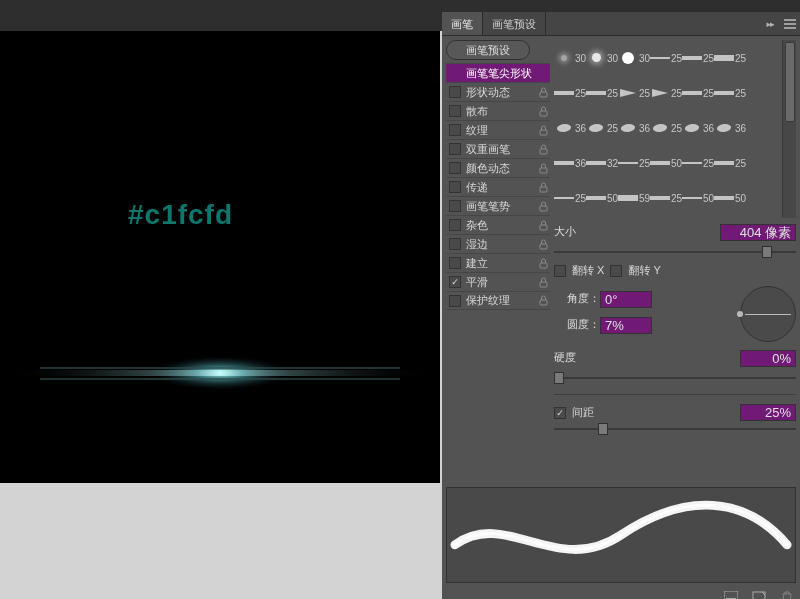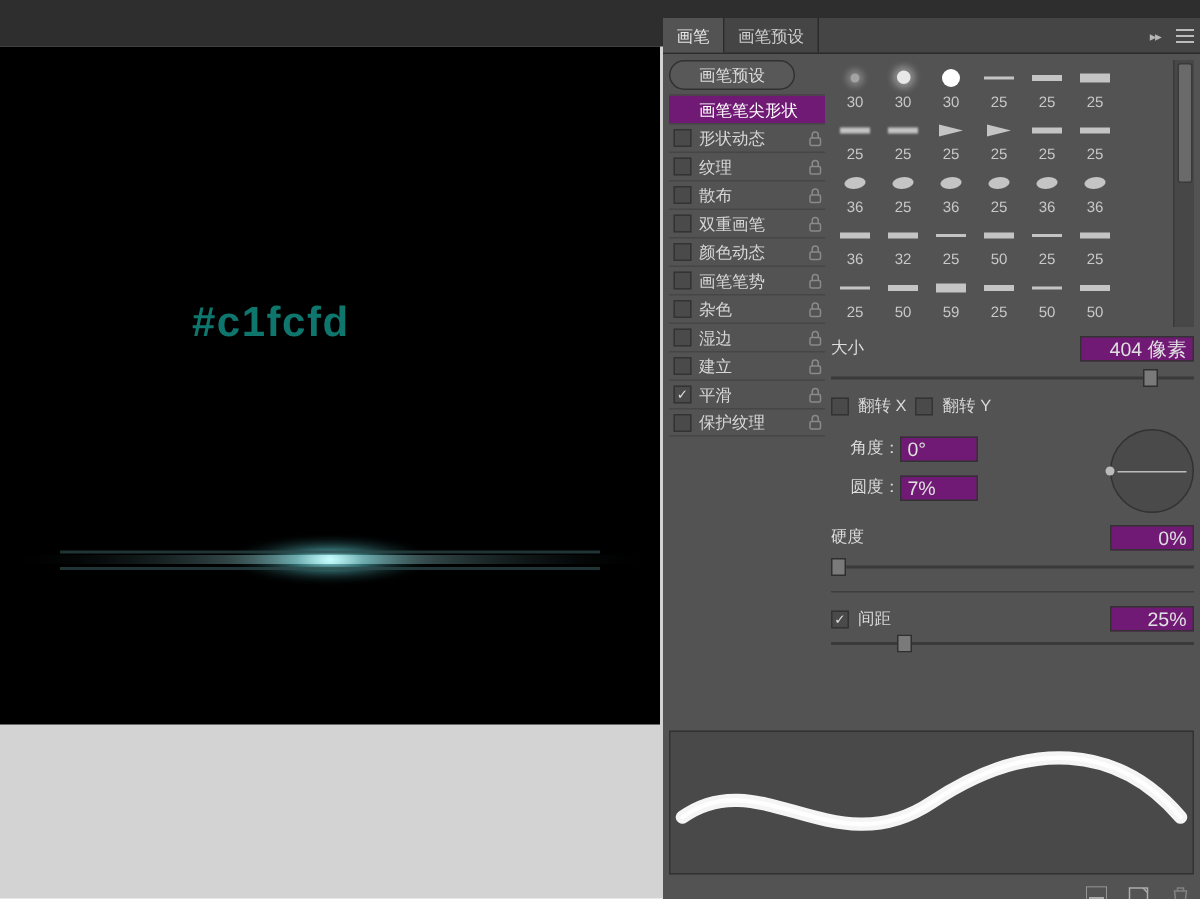--- a/index.html
+++ b/index.html
@@ -27,21 +27,21 @@
 .optrow.sel{background:#701a75;color:#fff}
 .optrow .cb{width:12px;height:12px;margin:0 4px 0 3px;border:1px solid #333;background:#4a4a4a;display:flex;align-items:center;justify-content:center;font-size:9px;color:#ddd}
 .optrow.sel .cb{visibility:hidden}
 .optrow .lbl{flex:1;padding-left:1px}
 .optrow .lock{width:14px;text-align:center;color:#888;font-size:10px}
 .optrow .lock svg{display:block;margin:auto}
 
 .rightcol{flex:1;display:flex;flex-direction:column}
 .thumbs{height:180px;position:relative}
 .thumbgrid{position:absolute;left:0;top:0;width:194px;height:178px;overflow:hidden;display:flex;flex-wrap:wrap;align-content:flex-start}
-.th{width:32px;height:35px;display:flex;flex-direction:column;align-items:center;justify-content:center;color:#c8c8c8;font-size:10px}
+.th{width:32px;height:35px;display:flex;flex-direction:row;align-items:center;justify-content:center;color:#c8c8c8;font-size:10px}
 .th .shape{width:24px;height:20px;display:flex;align-items:center;justify-content:center}
 .th .num{margin-top:1px}
 .scroll{position:absolute;right:0;top:0;width:14px;height:178px;background:#474747;border-left:1px solid #3a3a3a}
 .scroll .thumb{position:absolute;left:2px;top:2px;width:10px;height:80px;background:#6a6a6a;border:1px solid #3a3a3a;border-radius:2px}
 .settings{margin-top:4px}
 .srow{display:flex;height:20px}
 .slabel{width:62px;color:#ddd}
 .box{border:1px solid #323232;background:#701a75;height:17px;display:flex;align-items:center;padding:0 4px;font-size:13px;color:#e0e0e0}
 .slider{position:relative;height:14px;margin-top:1px}
 .slider .track{position:absolute;left:0;right:0;top:6px;height:2px;background:#3a3a3a}
@@ -130,51 +130,61 @@
               <div class="lbl">形状动态</div>
               <div class="lock">
                 <svg width="9" height="11" viewBox="0 0 9 11">
                   <rect x="1" y="5" width="7" height="5" rx="1" fill="none" stroke="#8a8a8a"></rect>
                   <path d="M2.5 5 V3 a2 2 0 0 1 4 0 V5" fill="none" stroke="#8a8a8a"></path>
                 </svg>
               </div>
             </div>
             <div class="optrow">
               <div class="cb"></div>
+              <div class="lbl">散布</div>
+              <div class="lock">
+                <svg width="9" height="11" viewBox="0 0 9 11">
+                  <rect x="1" y="5" width="7" height="5" rx="1" fill="none" stroke="#8a8a8a"></rect>
+                  <path d="M2.5 5 V3 a2 2 0 0 1 4 0 V5" fill="none" stroke="#8a8a8a"></path>
+                </svg>
+              </div>
+            </div>
+            <div class="optrow">
+              <div class="cb"></div>
               <div class="lbl">纹理</div>
               <div class="lock">
                 <svg width="9" height="11" viewBox="0 0 9 11">
                   <rect x="1" y="5" width="7" height="5" rx="1" fill="none" stroke="#8a8a8a"></rect>
                   <path d="M2.5 5 V3 a2 2 0 0 1 4 0 V5" fill="none" stroke="#8a8a8a"></path>
                 </svg>
               </div>
             </div>
             <div class="optrow">
               <div class="cb"></div>
-              <div class="lbl">散布</div>
-              <div class="lock">
-                <svg width="9" height="11" viewBox="0 0 9 11">
-                  <rect x="1" y="5" width="7" height="5" rx="1" fill="none" stroke="#8a8a8a"></rect>
-                  <path d="M2.5 5 V3 a2 2 0 0 1 4 0 V5" fill="none" stroke="#8a8a8a"></path>
-                </svg>
-              </div>
-            </div>
-            <div class="optrow">
-              <div class="cb"></div>
               <div class="lbl">双重画笔</div>
               <div class="lock">
                 <svg width="9" height="11" viewBox="0 0 9 11">
                   <rect x="1" y="5" width="7" height="5" rx="1" fill="none" stroke="#8a8a8a"></rect>
                   <path d="M2.5 5 V3 a2 2 0 0 1 4 0 V5" fill="none" stroke="#8a8a8a"></path>
                 </svg>
               </div>
             </div>
             <div class="optrow">
               <div class="cb"></div>
               <div class="lbl">颜色动态</div>
+              <div class="lock">
+                <svg width="9" height="11" viewBox="0 0 9 11">
+                  <rect x="1" y="5" width="7" height="5" rx="1" fill="none" stroke="#8a8a8a"></rect>
+                  <path d="M2.5 5 V3 a2 2 0 0 1 4 0 V5" fill="none" stroke="#8a8a8a"></path>
+                </svg>
+              </div>
+            </div>
+            <div class="optrow">
+              <div class="cb"></div>
+              <div class="lbl">传递</div>
               <div class="lock">
                 <svg width="9" height="11" viewBox="0 0 9 11">
                   <rect x="1" y="5" width="7" height="5" rx="1" fill="none" stroke="#8a8a8a"></rect>
                   <path d="M2.5 5 V3 a2 2 0 0 1 4 0 V5" fill="none" stroke="#8a8a8a"></path>
                 </svg>
               </div>
             </div>
             <div class="optrow">
               <div class="cb"></div>
               <div class="lbl">画笔笔势</div>

